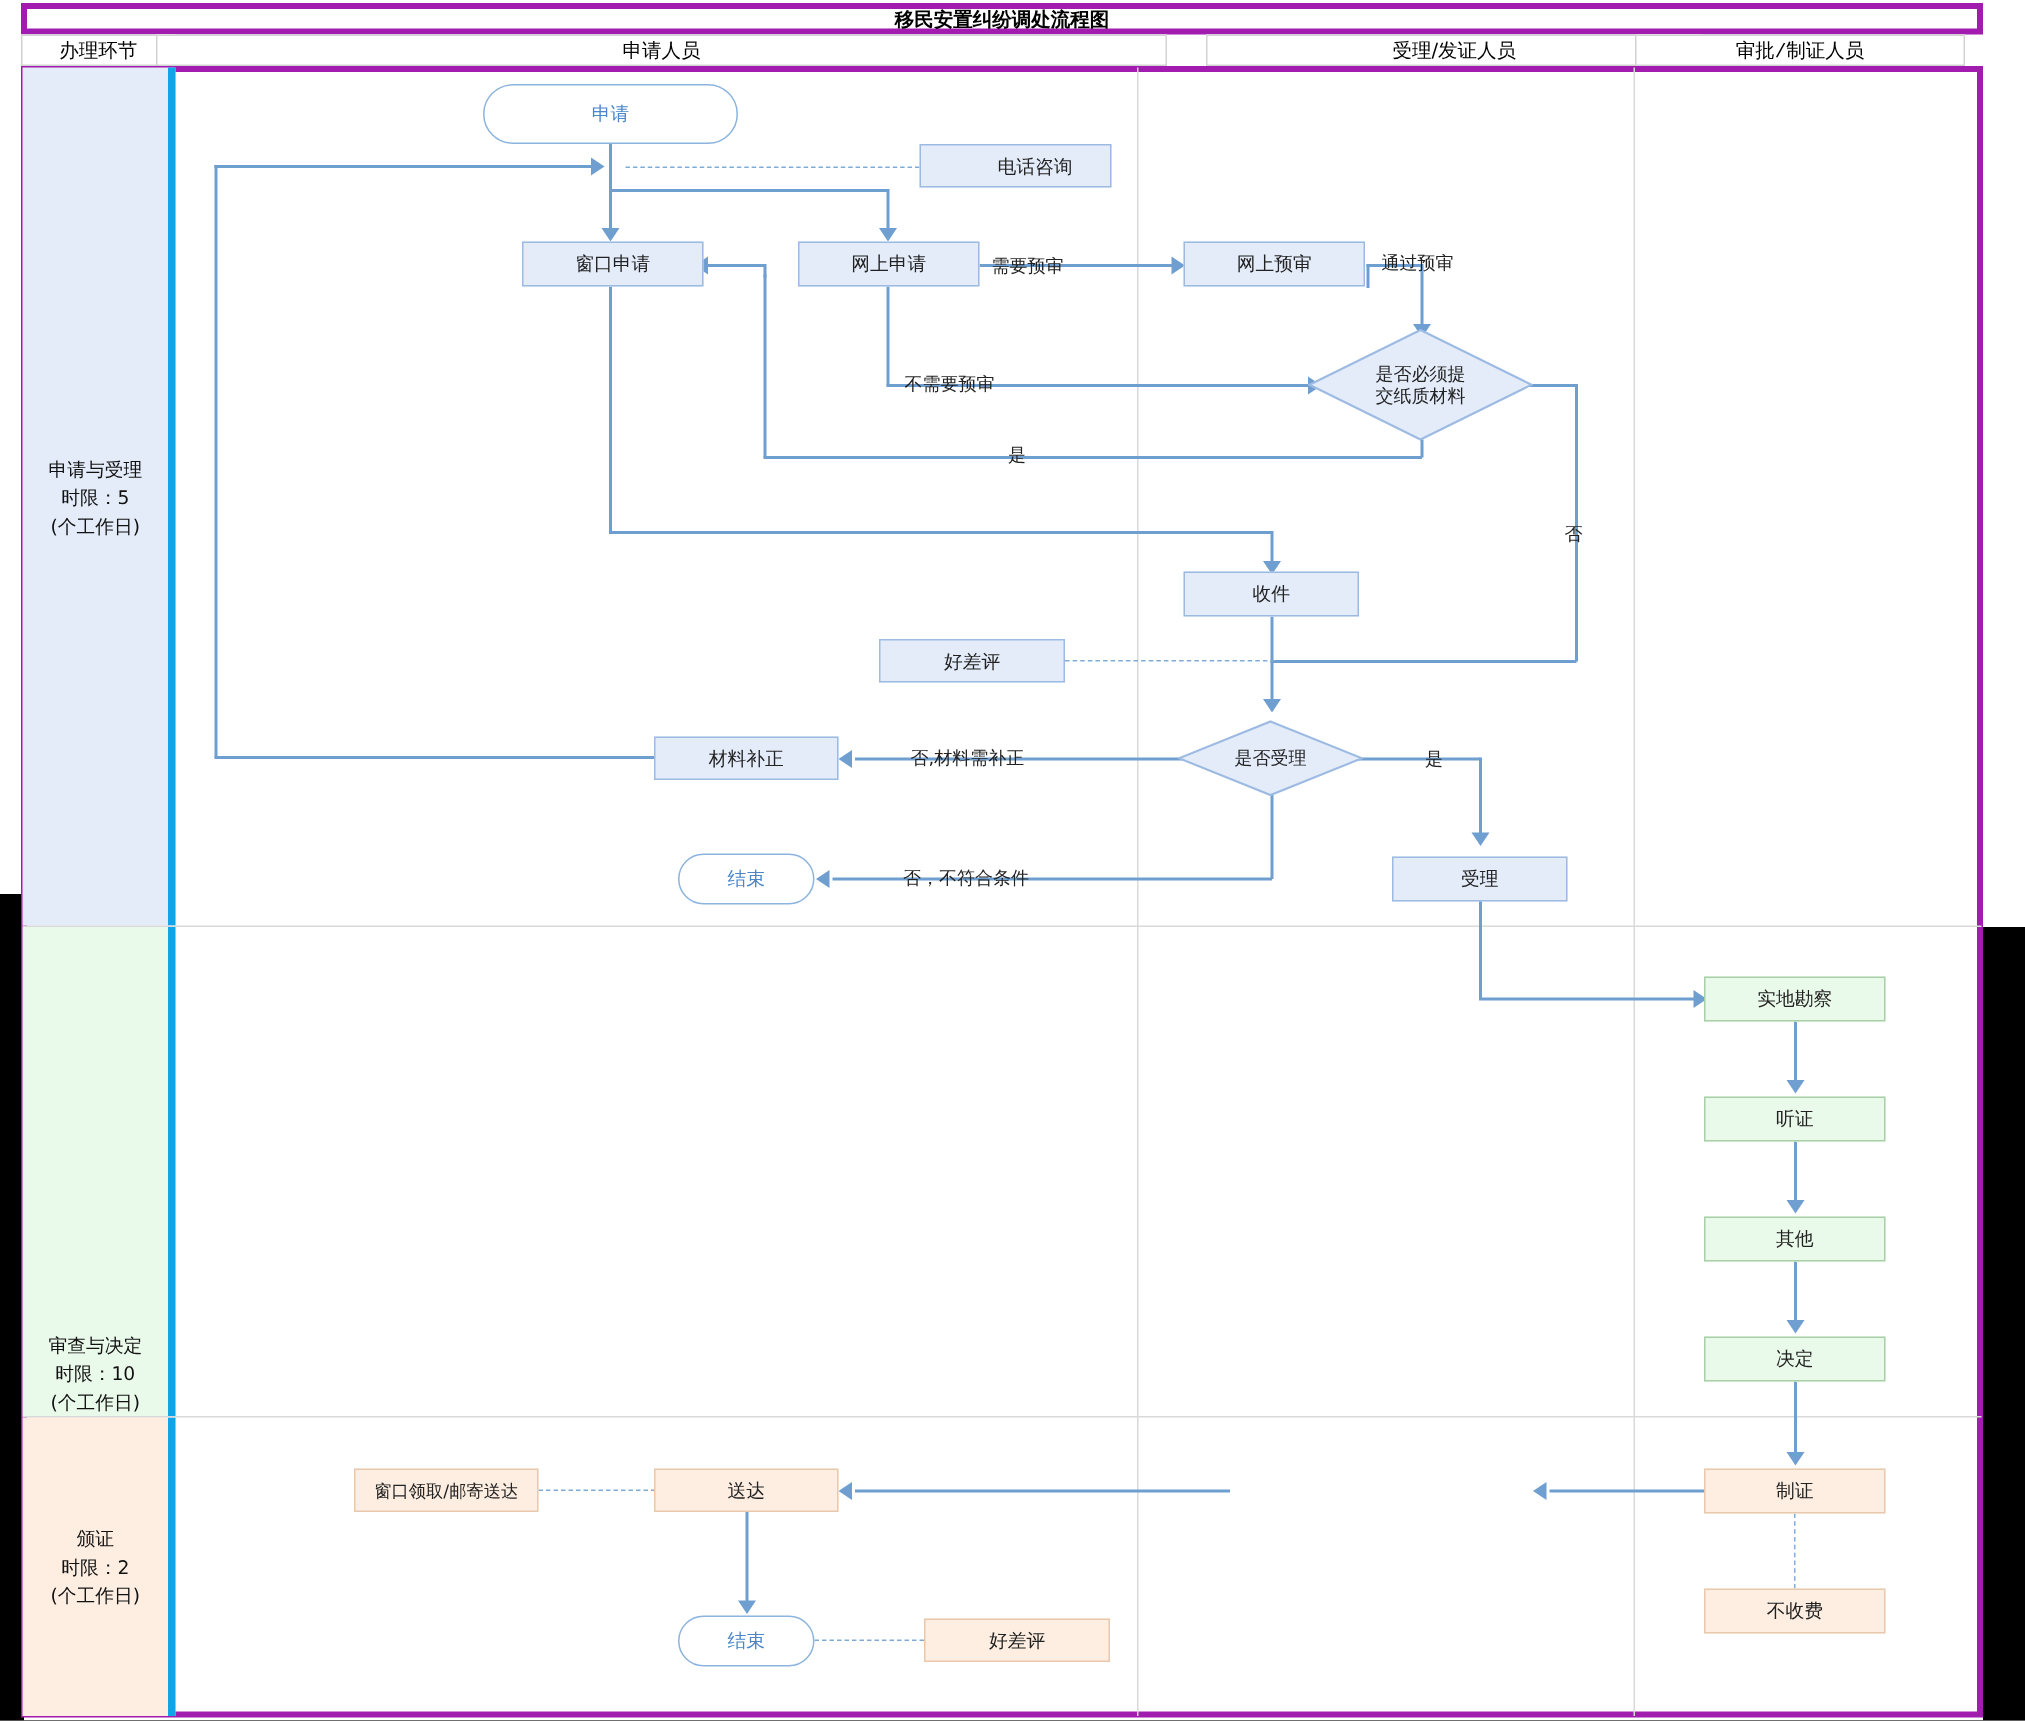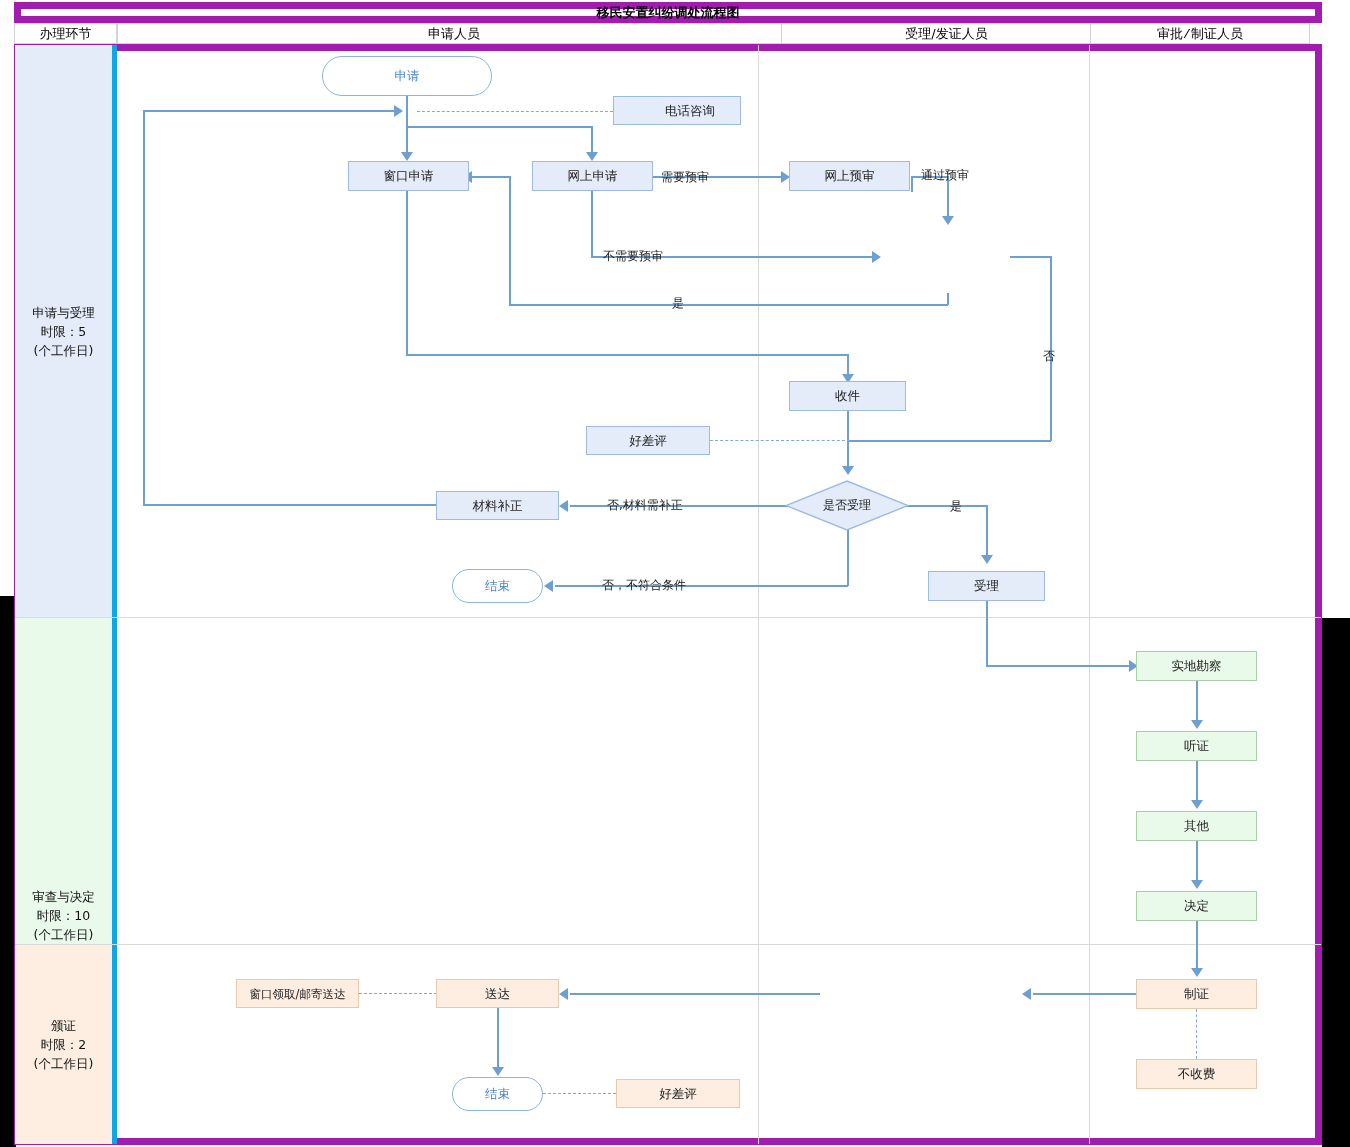--- a/index.html
+++ b/index.html
@@ -3,21 +3,21 @@
 <meta charset="utf-8">
 <style>
   html,body{margin:0;padding:0;background:#000;}
   body{font-family:"DejaVu Sans","Liberation Sans",sans-serif;}
   #page{position:relative;width:1350px;height:1147px;background:#fff;overflow:hidden;}
 
   
   .blackfill{position:absolute;background:#000;}
 
   
-  .frame{position:absolute;border:7px solid #a21caf;box-sizing:border-box;}
+  .frame{position:absolute;border:4px solid #a21caf;box-sizing:border-box;}
   .title-bar{left:14px;top:2px;width:1308px;height:21px;display:flex;align-items:center;justify-content:center;
              font-size:13px;font-weight:bold;color:#000;background:#fff;}
   .hdr{position:absolute;top:23px;height:21px;display:flex;align-items:center;justify-content:center;
        font-size:13px;color:#000;background:#fff;border:1px solid #d2d2d2;box-sizing:border-box;}
 
   .body-frame{left:14px;top:44px;width:1308px;height:1101px;}
 
   
   .lane-label{position:absolute;left:15px;width:102px;display:flex;align-items:center;justify-content:center;
               text-align:center;font-size:12.5px;line-height:19px;color:#111;box-sizing:border-box;
@@ -55,22 +55,22 @@
 
 <div id="page">
 
   <div class="blackfill" style="left:0;top:596px;width:16px;height:551px;"></div>
   <div class="blackfill" style="left:1322px;top:618px;width:28px;height:529px;"></div>
   <div class="blackfill" style="left:0;top:618px;width:16px;height:529px;"></div>
 
   <div class="frame title-bar">移民安置纠纷调处流程图</div>
 
   <div class="hdr" style="left:14px;width:103px;">办理环节</div>
-  <div class="hdr" style="left:117px;width:674px;">申请人员</div>
-  <div class="hdr" style="left:781px;width:331px;">受理/发证人员</div>
+  <div class="hdr" style="left:104px;width:674px;">申请人员</div>
+  <div class="hdr" style="left:804px;width:331px;">受理/发证人员</div>
   <div class="hdr" style="left:1090px;width:220px;font-family:Liberation Mono, monospace;">审批/制证人员</div>
 
   <div class="frame body-frame"></div>
 
   <div class="lane-label" style="top:45px;height:572px;background:#e4ecfa;">
     <div>
       <div>申请与受理</div>
       <div>时限：5</div>
       <div>(个工作日)</div>
     </div>
@@ -153,20 +153,29 @@
   <div class="ln lnh" style="left:900px;top:505px;width:87px;"></div>
   <div class="ln lnv" style="left:986px;top:505px;height:54px;"></div>
   <div class="arw arw-d" style="left:981px;top:555px;"></div>
 
   <div class="node n-term" style="left:322px;top:56px;width:170px;height:40px;">申请</div>
   <div class="node n-blue" style="left:613px;top:96px;width:128px;height:29px;padding-left:26px;">电话咨询</div>
   <div class="node n-blue" style="left:348px;top:161px;width:121px;height:30px;">窗口申请</div>
   <div class="node n-blue" style="left:532px;top:161px;width:121px;height:30px;">网上申请</div>
   <div class="node n-blue" style="left:789px;top:161px;width:121px;height:30px;">网上预审</div>
 
+  <div class="node n-diamond" style="left:872px;top:219px;width:150px;height:75px;">
+    <svg class="dia-shape" viewBox="0 0 150 75" preserveAspectRatio="none">
+      <polygon points="75,1 149,37.5 75,74 1,37.5" fill="#e4ecfa" stroke="#9dbbe2" stroke-width="1.4"></polygon>
+    </svg>
+    <div class="dia-txt">
+      <div>是否必须提</div>
+      <div>交纸质材料</div>
+    </div>
+  </div>
 
   <div class="node n-blue" style="left:789px;top:381px;width:117px;height:30px;">收件</div>
   <div class="node n-blue" style="left:586px;top:426px;width:124px;height:29px;">好差评</div>
   <div class="node n-blue" style="left:436px;top:491px;width:123px;height:29px;">材料补正</div>
 
   <div class="node n-diamond" style="left:785px;top:480px;width:124px;height:51px;">
     <svg class="dia-shape" viewBox="0 0 124 51" preserveAspectRatio="none">
       <polygon points="62,1 123,25.5 62,50 1,25.5" fill="#e4ecfa" stroke="#9dbbe2" stroke-width="1.4"></polygon>
     </svg>
     <div class="dia-txt">是否受理</div>

